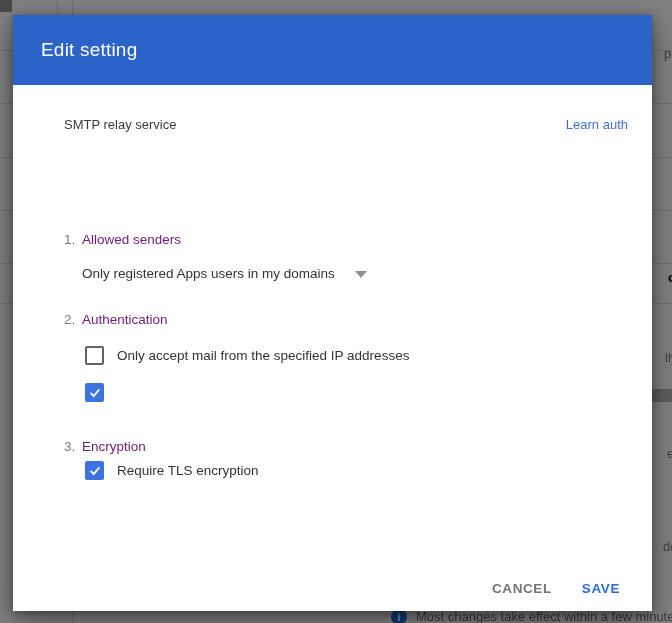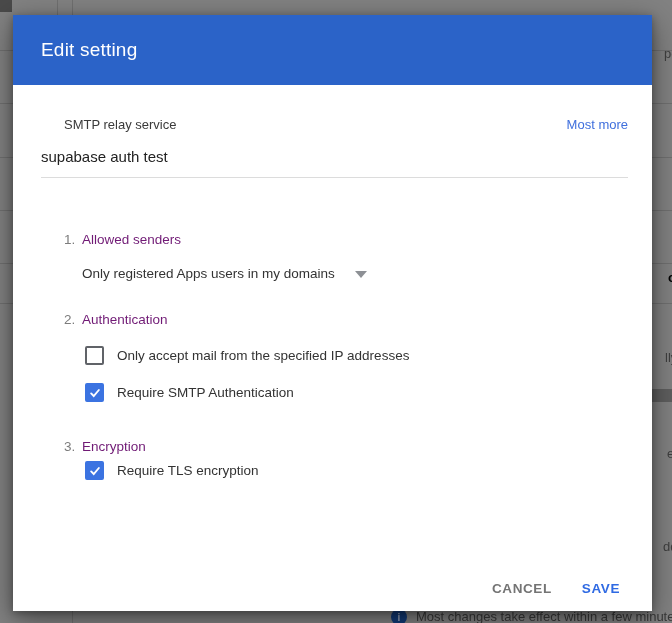--- a/index.html
+++ b/index.html
@@ -92,24 +92,23 @@
   </div>
 
   <div class="dialog">
 
     <div class="dialog-header">
       <span class="dialog-title">Edit setting</span>
     </div>
 
     <div class="meta-row">
       <span class="setting-label">SMTP relay service</span>
-      <a class="learn-more">Most more</a>
+      <a class="learn-more">Learn auth</a>
     </div>
 
-    <input class="name-input" type="text" value="supabase auth test" style="">
 
     <div class="section-row sec-1">
       <span class="section-num">1.</span>
       <span class="section-label">Allowed senders</span>
     </div>
 
     <div class="select-row">
       <span class="select-value">Only registered Apps users in my domains</span>
       <span class="select-arrow"></span>
     </div>
@@ -125,21 +124,20 @@
       </span>
       <span class="cb-label">Only accept mail from the specified IP addresses</span>
     </div>
 
     <div class="cb-row cb-2">
       <span class="checkbox checked">
         <svg width="12" height="12" viewBox="0 0 14 14">
           <path d="M2.5 7.5 L5.5 10.5 L11.5 3.5" stroke="#ffffff" stroke-width="2.2" fill="none" stroke-linecap="round"></path>
         </svg>
       </span>
-      <span class="cb-label">Require SMTP Authentication</span>
     </div>
 
     <div class="section-row sec-3">
       <span class="section-num">3.</span>
       <span class="section-label">Encryption</span>
     </div>
 
     <div class="cb-row cb-3">
       <span class="checkbox checked">
         <svg width="12" height="12" viewBox="0 0 14 14">

